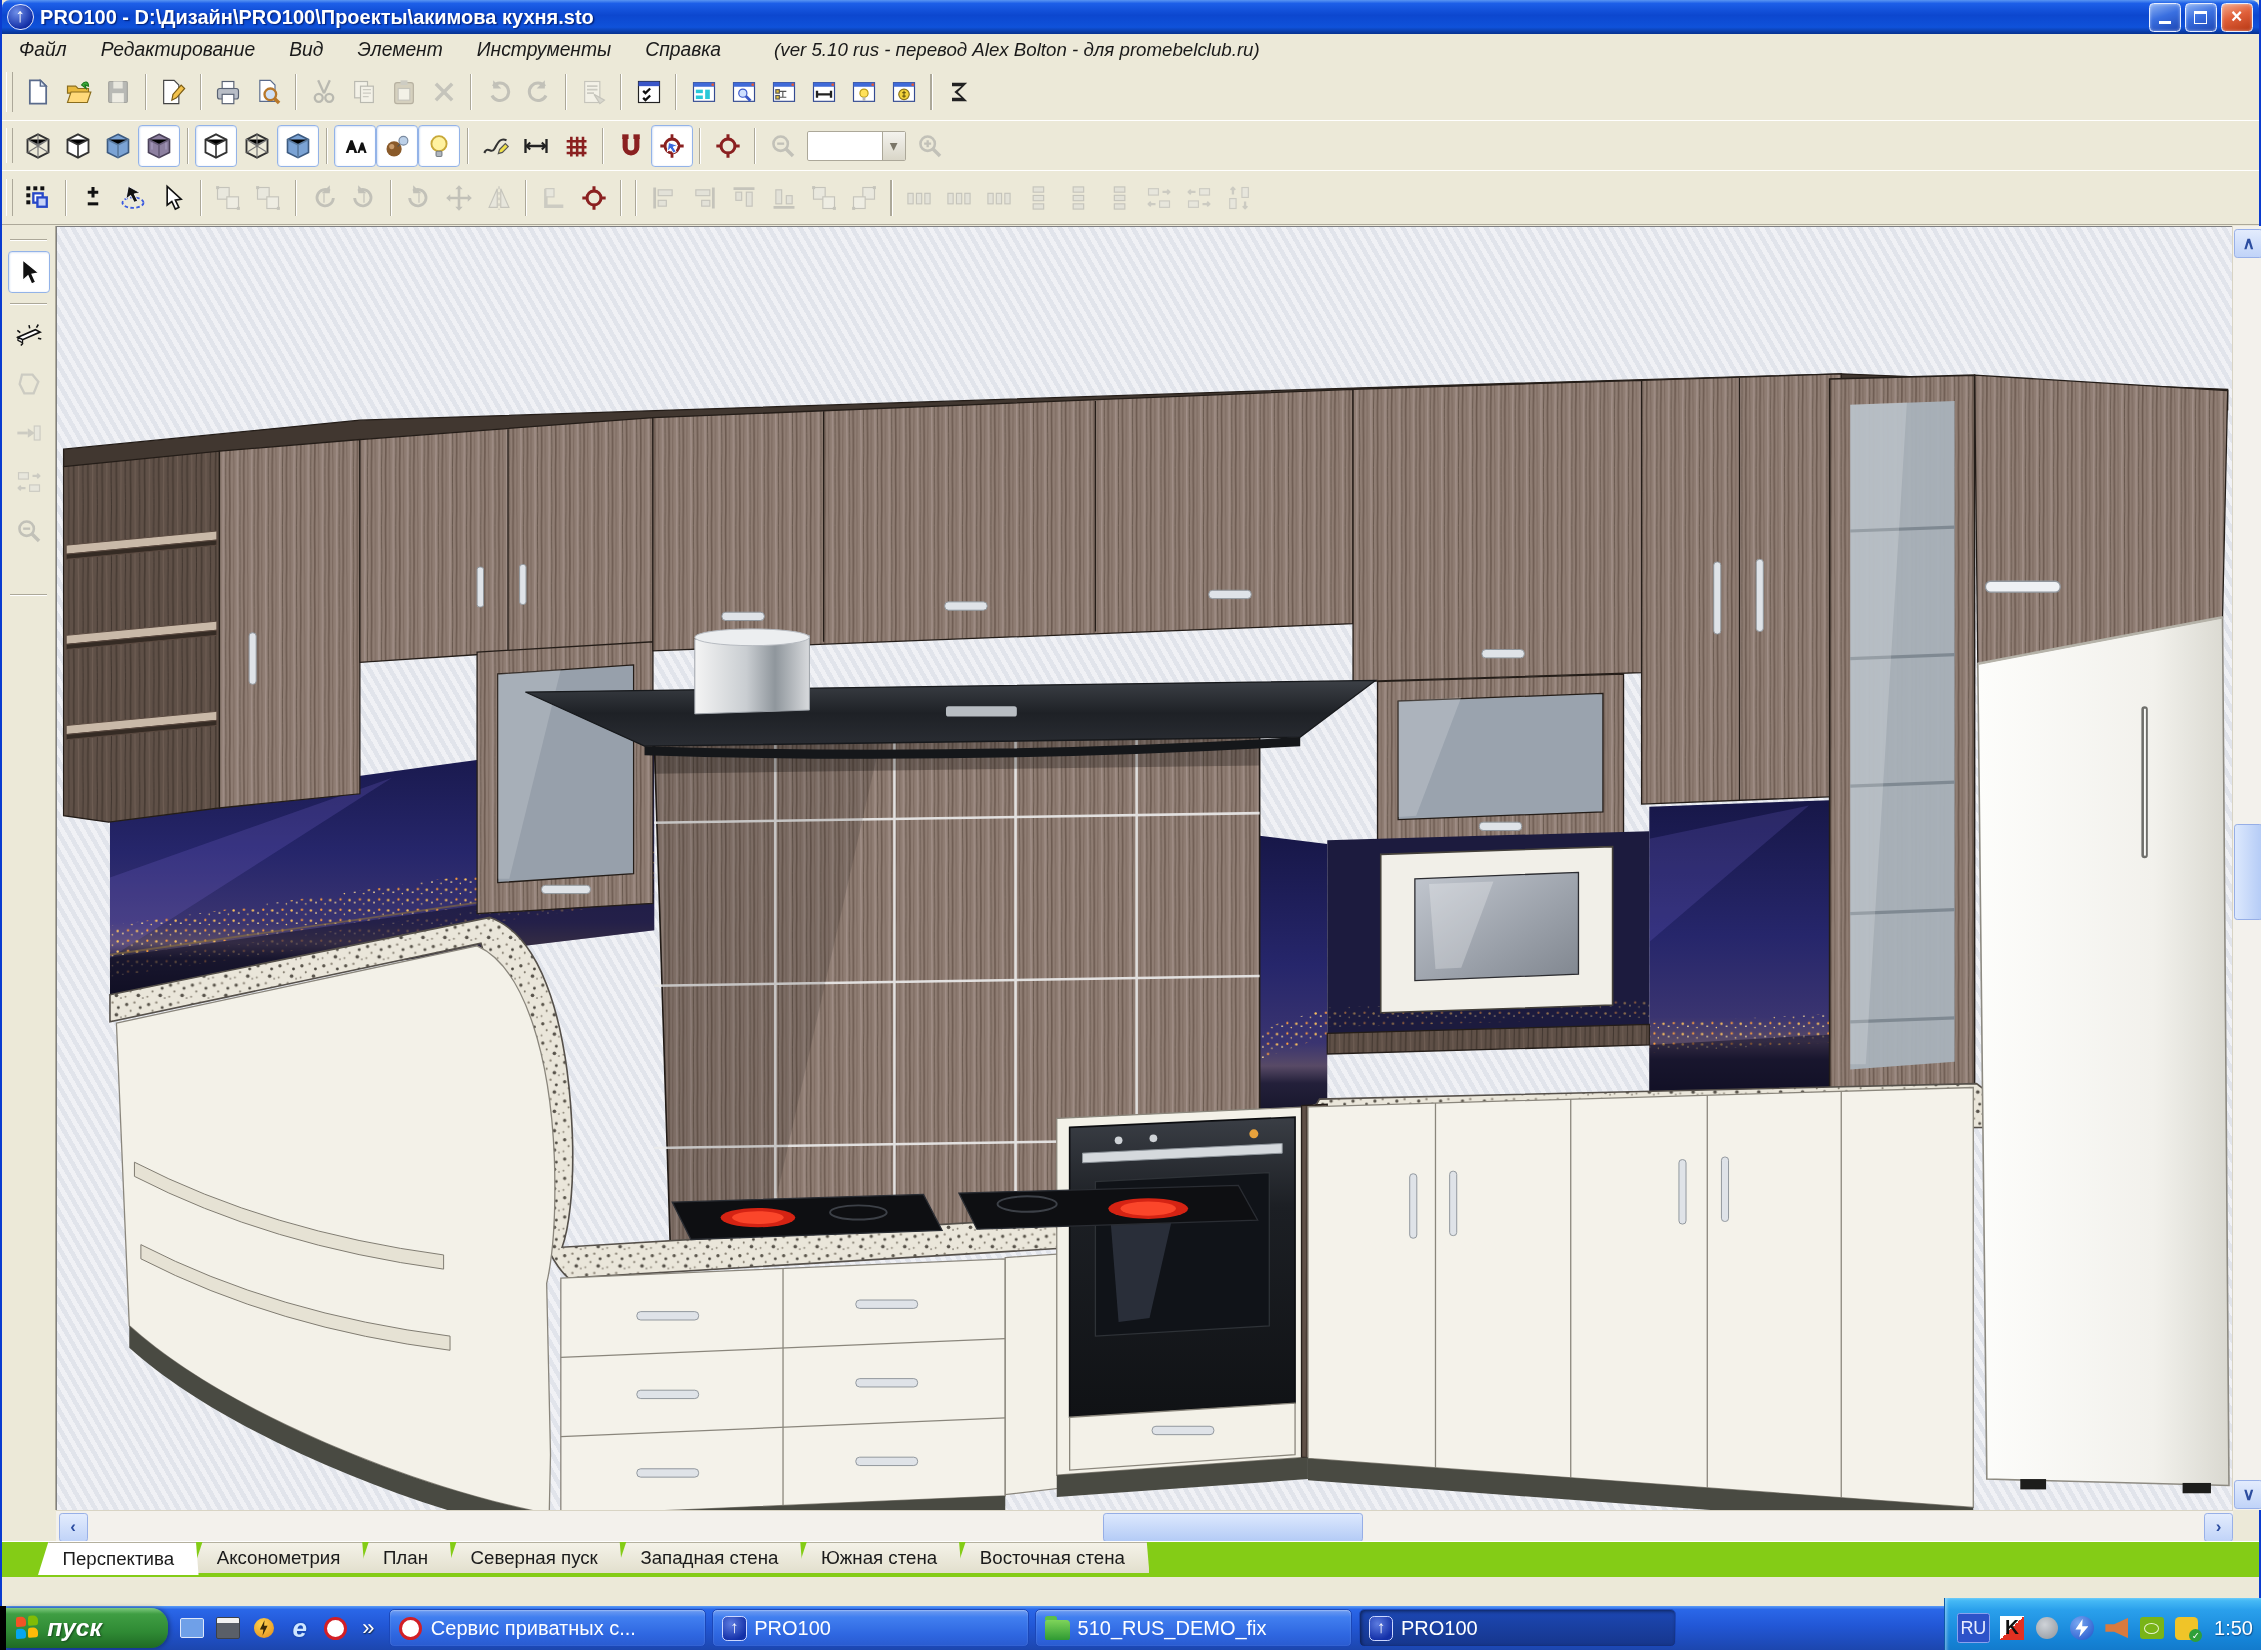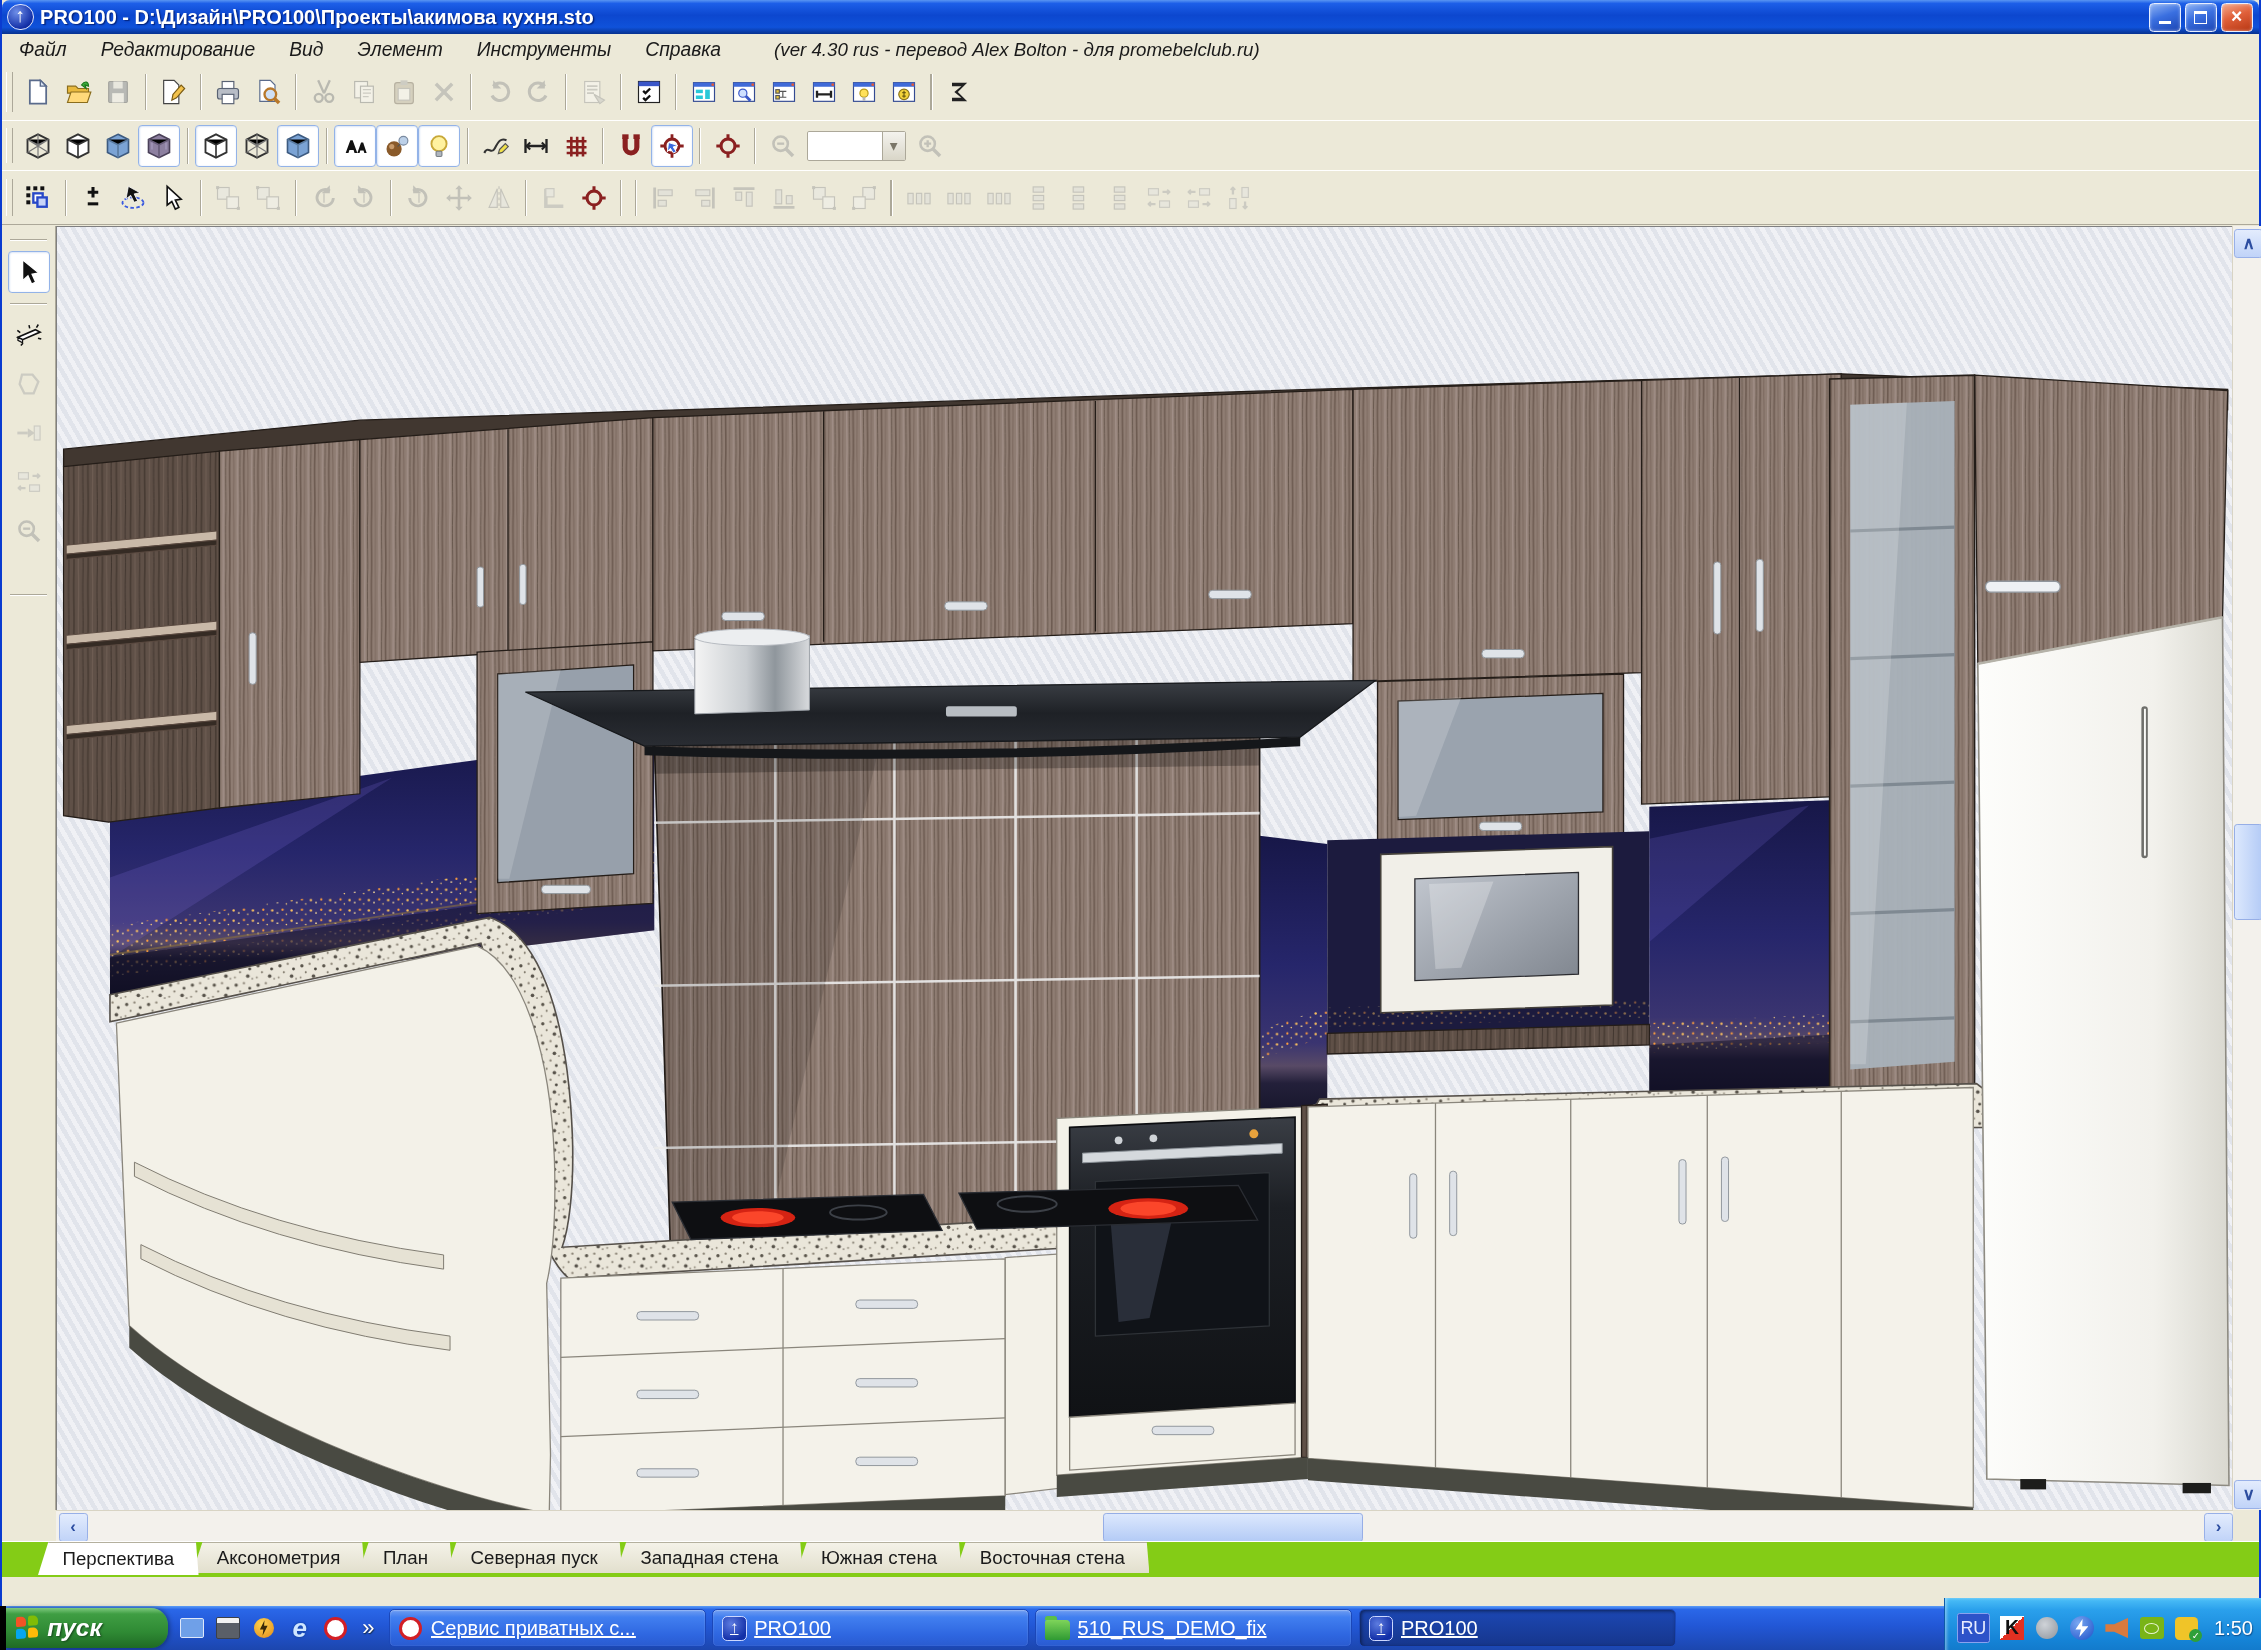--- a/index.html
+++ b/index.html
@@ -55,21 +55,21 @@
   
   .taskbar{position:absolute;left:6px;top:1606px;width:2261px;height:44px;background:linear-gradient(180deg,#5a9cf6 0%,#2a67e8 8%,#2257d6 45%,#1c46ae 100%);display:flex;align-items:center;}
   .startbtn{height:40px;width:162px;border-radius:0 17px 17px 0;background:linear-gradient(180deg,#7ec97e 0%,#3f9e43 15%,#2f8a34 60%,#1f6a24 100%);display:flex;align-items:center;box-shadow:1.3px 0 5.2px rgba(0,0,0,.4);flex:0 0 auto;}
   .flag{width:24.5px;height:24.5px;margin:0 6.4px 0 10.3px;display:grid;grid-template-columns:10.3px 10.3px;grid-template-rows:10.3px 10.3px;gap:1.9px;transform:skewY(-6deg);}
   .flag i{border-radius:1.9px 5.2px 1.9px 1.9px;}
   .startbtn span{color:#fff;font-size:24.5px;font-weight:bold;font-style:italic;text-shadow:1.3px 1.3px 1.9px #1a4d1f;}
   .qlaunch{display:flex;align-items:center;gap:9px;padding:0 10.3px;flex:0 0 auto;}
   .qicon{width:27px;height:27px;display:flex;align-items:center;justify-content:center;font-weight:bold;}
   .chev{color:#fff;font-size:22px;margin:0 3.9px;text-shadow:0.6px 0.6px 1.3px #123;}
   .tasks{display:flex;align-items:center;gap:6.4px;flex:1 1 auto;padding-right:6.4px;}
-  .task{height:36px;flex:0 1 297px;min-width:0;background:linear-gradient(180deg,#6f9df2 0%,#417ff0 20%,#2e66e0 70%,#2a5bd0 100%);border:0.6px solid #1b47b8;border-radius:5.2px;display:flex;align-items:center;color:#fff;font-size:20px;padding:0 9px;gap:7.7px;white-space:nowrap;overflow:hidden;box-shadow:inset 0 0.6px 1.3px rgba(255,255,255,.5);text-decoration:underline;}
+  .task{height:36px;flex:0 1 297px;min-width:0;background:linear-gradient(180deg,#6f9df2 0%,#417ff0 20%,#2e66e0 70%,#2a5bd0 100%);border:0.6px solid #1b47b8;border-radius:5.2px;display:flex;align-items:center;color:#fff;font-size:20px;padding:0 9px;gap:7.7px;white-space:nowrap;overflow:hidden;box-shadow:inset 0 0.6px 1.3px rgba(255,255,255,.5);}
   .task.active{background:linear-gradient(180deg,#1c48b4,#16368c);box-shadow:inset 1.3px 1.3px 3.9px rgba(0,0,0,.5);}
   .task .lbl{overflow:hidden;text-overflow:ellipsis;}
   .tico{width:24.5px;height:24.5px;flex:0 0 auto;display:flex;align-items:center;justify-content:center;}
   .tray{height:60px;background:linear-gradient(180deg,#4dc0f8 0%,#2aa0ec 20%,#1583d6 70%,#1174c4 100%);display:flex;align-items:center;gap:9px;padding:0 14px 0 11.6px;border-left:1.3px solid #0d5aa8;box-shadow:inset 1.9px 0 3.2px rgba(255,255,255,.4);flex:0 0 auto;}
   .langbox{width:31px;height:28px;background:#2d53c9;border:0.6px solid #8aa2ee;border-radius:2.6px;color:#e8ecff;font-size:18px;display:flex;align-items:center;justify-content:center;}
   .clock{color:#fff;font-size:20px;margin-left:5.2px;text-shadow:0.6px 0.6px 1.3px #0a4a88;}
   .trico{width:26px;height:26px;display:flex;align-items:center;justify-content:center;}
   
   .i-kasp{width:24.5px;height:24.5px;background:linear-gradient(135deg,#fff 50%,#e33022 50%);color:#111;font-weight:bold;font-size:19.3px;display:flex;align-items:center;justify-content:center;}
   .i-spk{width:22px;height:22px;border-radius:50%;background:radial-gradient(circle at 40% 35%,#cfd3d8,#8d939b);}
@@ -378,21 +378,21 @@
     </div>
   </div>
 
   <div class="menubar">
     <span class="menuitem">Файл</span>
     <span class="menuitem">Редактирование</span>
     <span class="menuitem">Вид</span>
     <span class="menuitem">Элемент</span>
     <span class="menuitem">Инструменты</span>
     <span class="menuitem">Справка</span>
-    <span class="vernote">(ver 4.30 rus - перевод Alex Bolton - для promebelclub.ru)</span>
+    <span class="vernote">(ver 5.10 rus - перевод Alex Bolton - для promebelclub.ru)</span>
   </div>
 
   <div class="toolbar tb1">
     <div class="grip"></div>
     <div class="tb">
         <svg class="ic" viewBox="0 0 44 44" width="28" height="28">
           <use href="#s-doc"></use>
         </svg>
       </div>
     <div class="tb">

